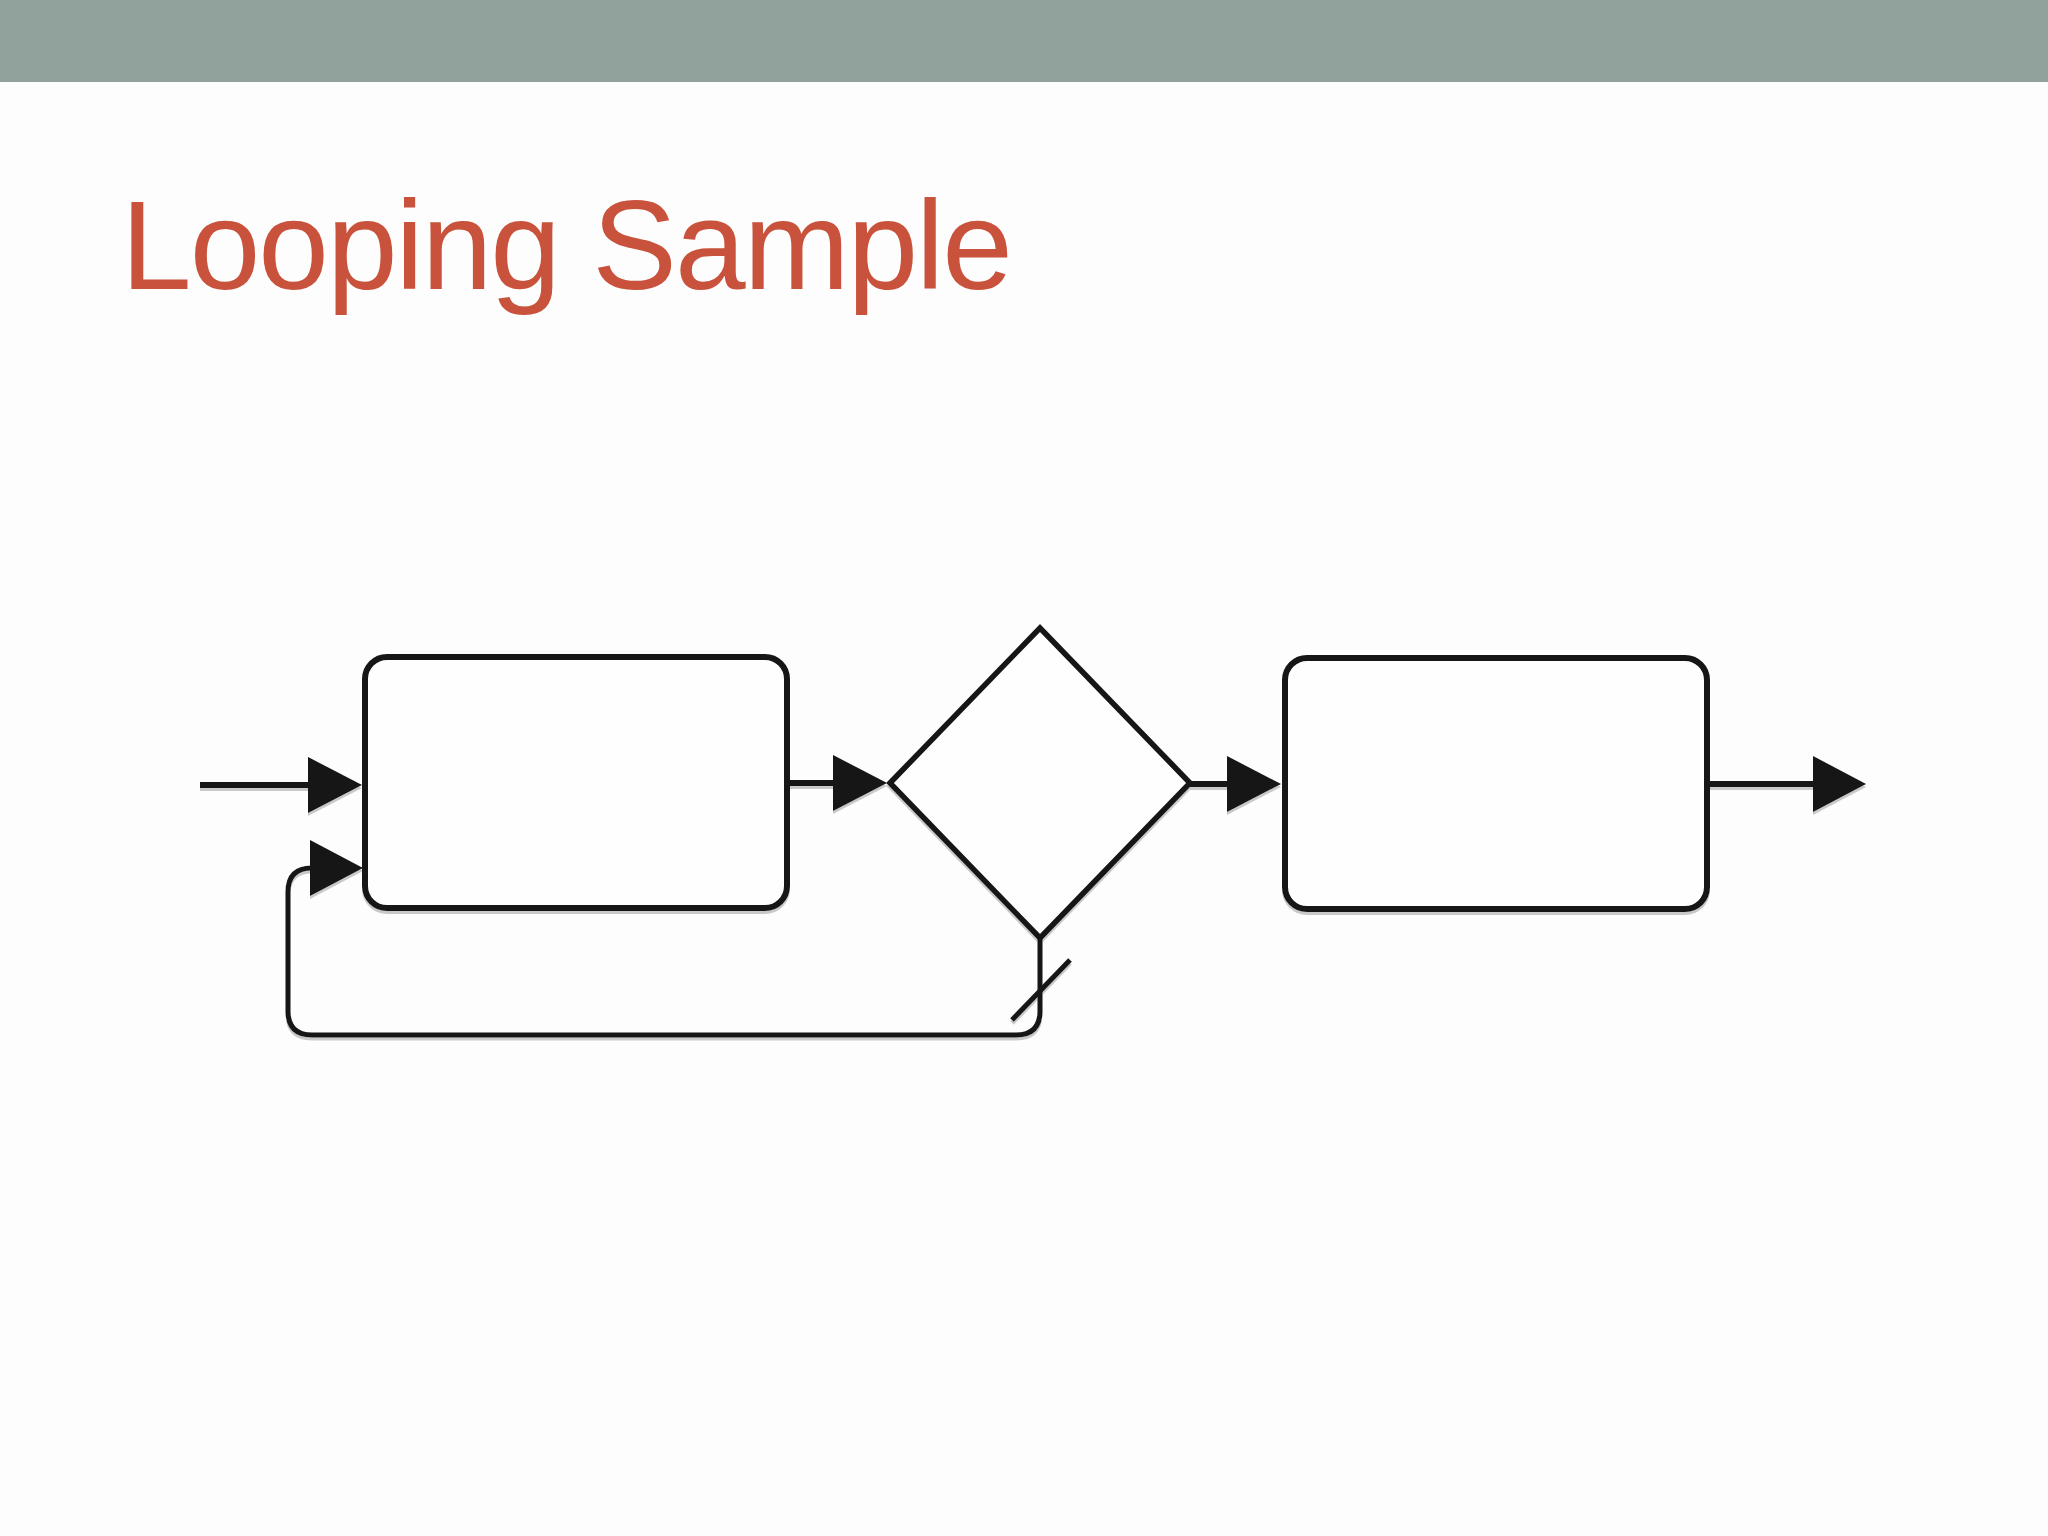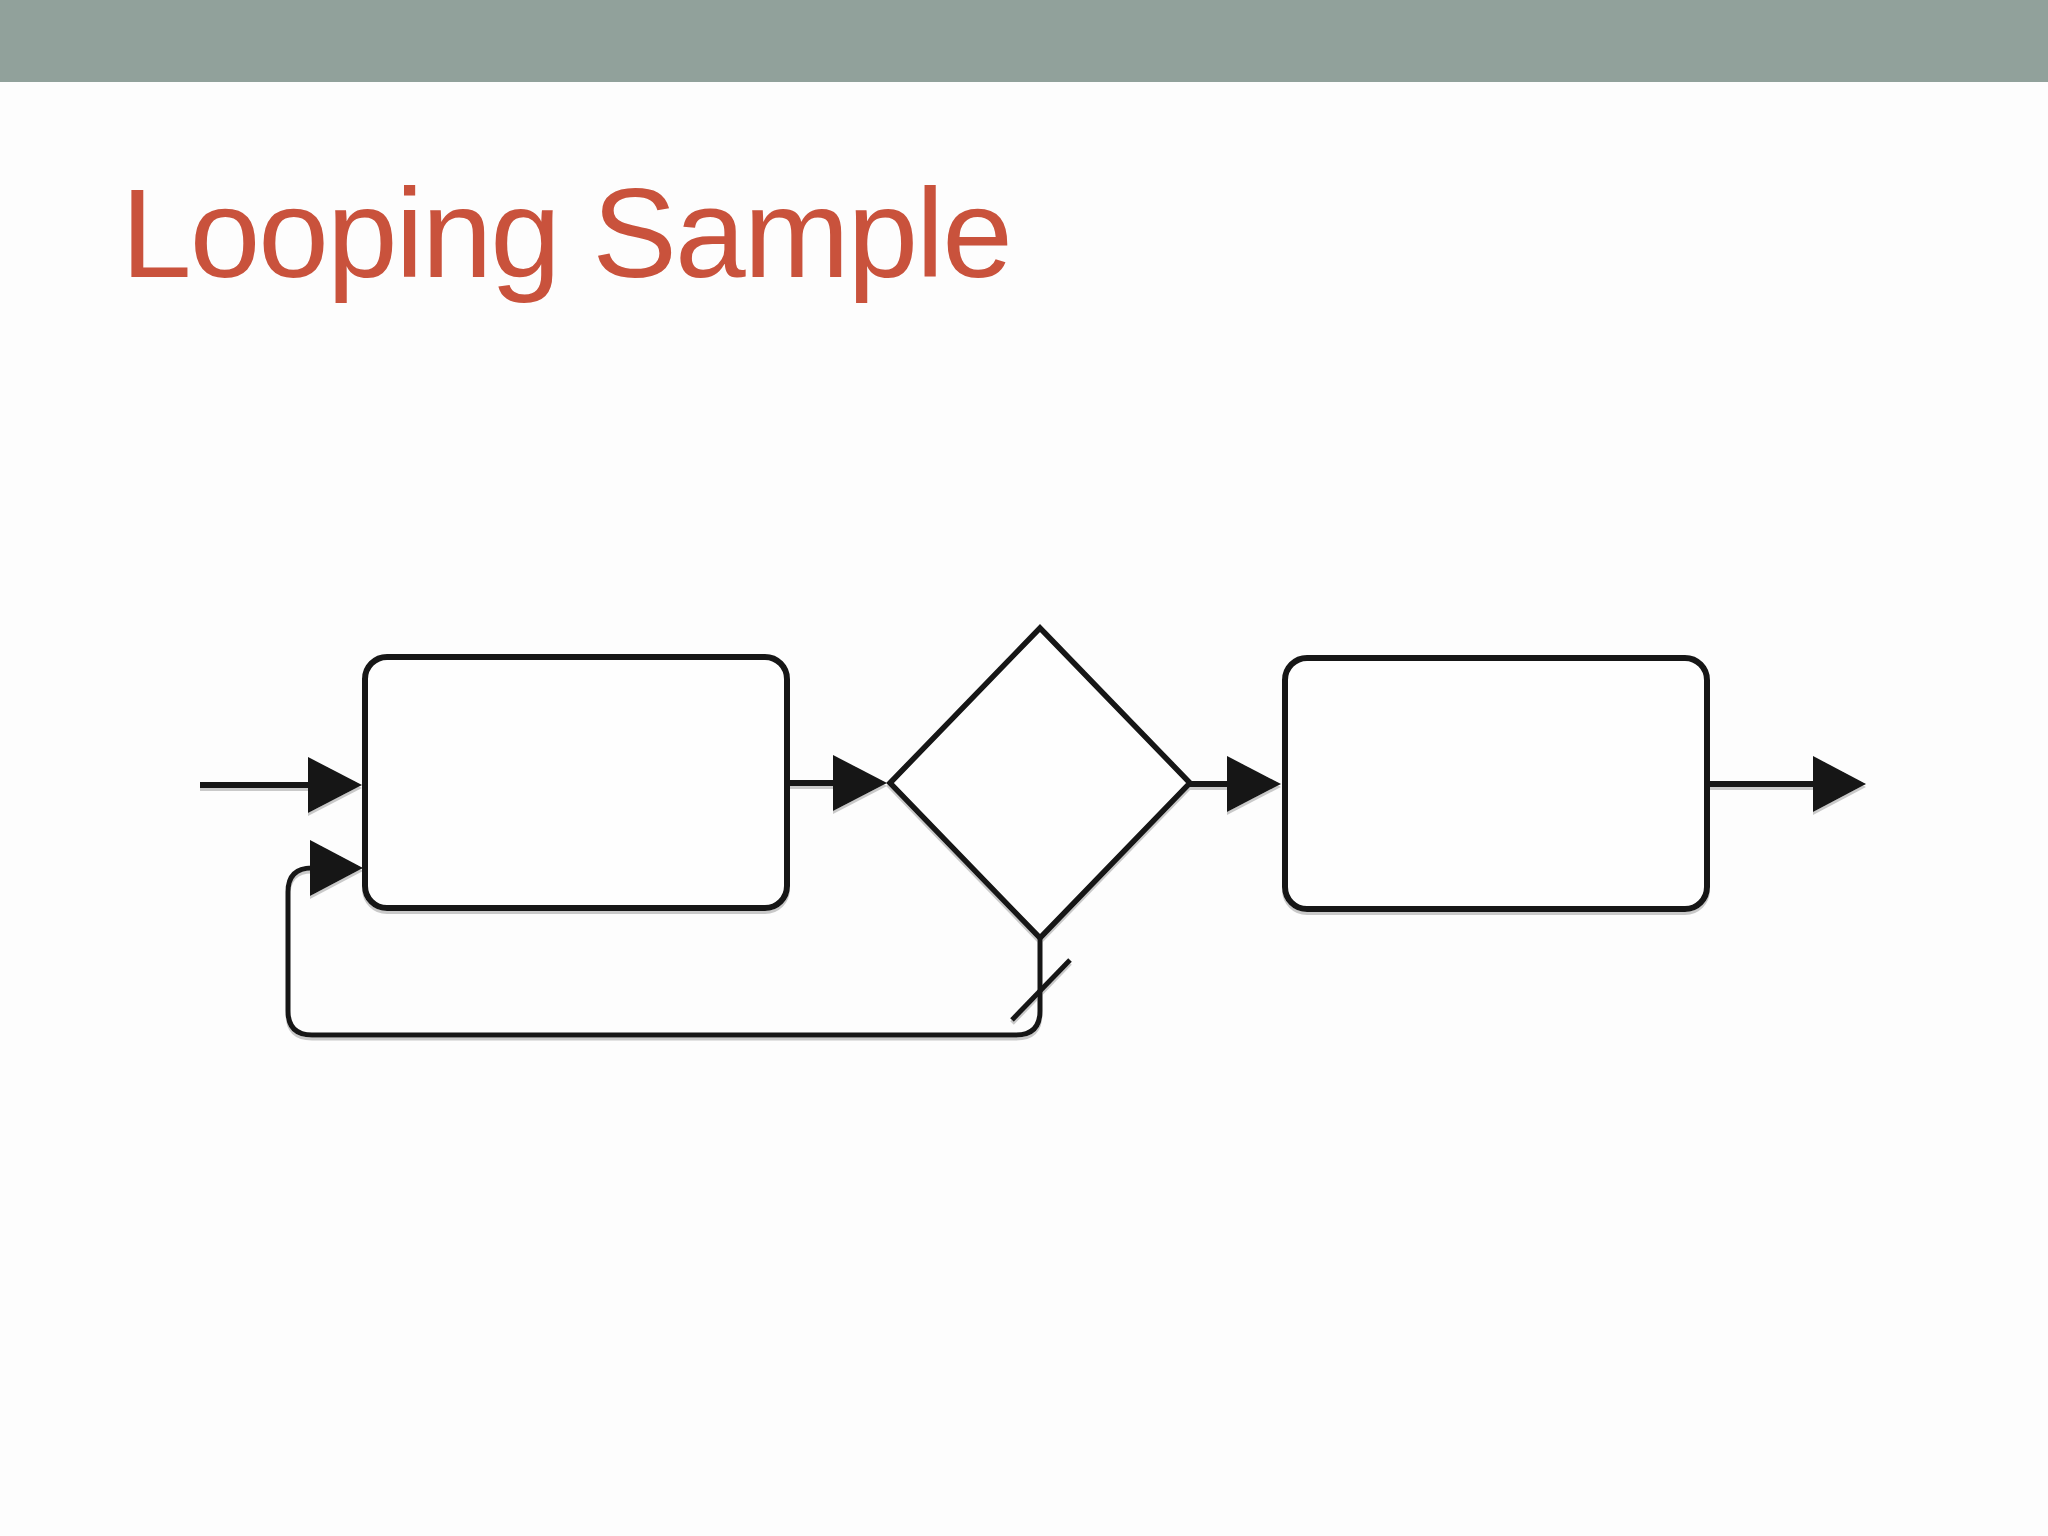--- a/index.html
+++ b/index.html
@@ -22,21 +22,21 @@
   .header-bar{
     position:absolute;
     left:0;top:0;
     width:100%;
     height:82px;
     background:var(--header-bar);
   }
   .slide-title{
     position:absolute;
     left:121px;
-    top:164px;
+    top:176px;
     font-size:127px;
     font-weight:400;
     letter-spacing:-2px;
     line-height:1.1;
     color:var(--title-text);
     white-space:nowrap;
   }
   .diagram-svg{
     position:absolute;
     left:0;top:0;

